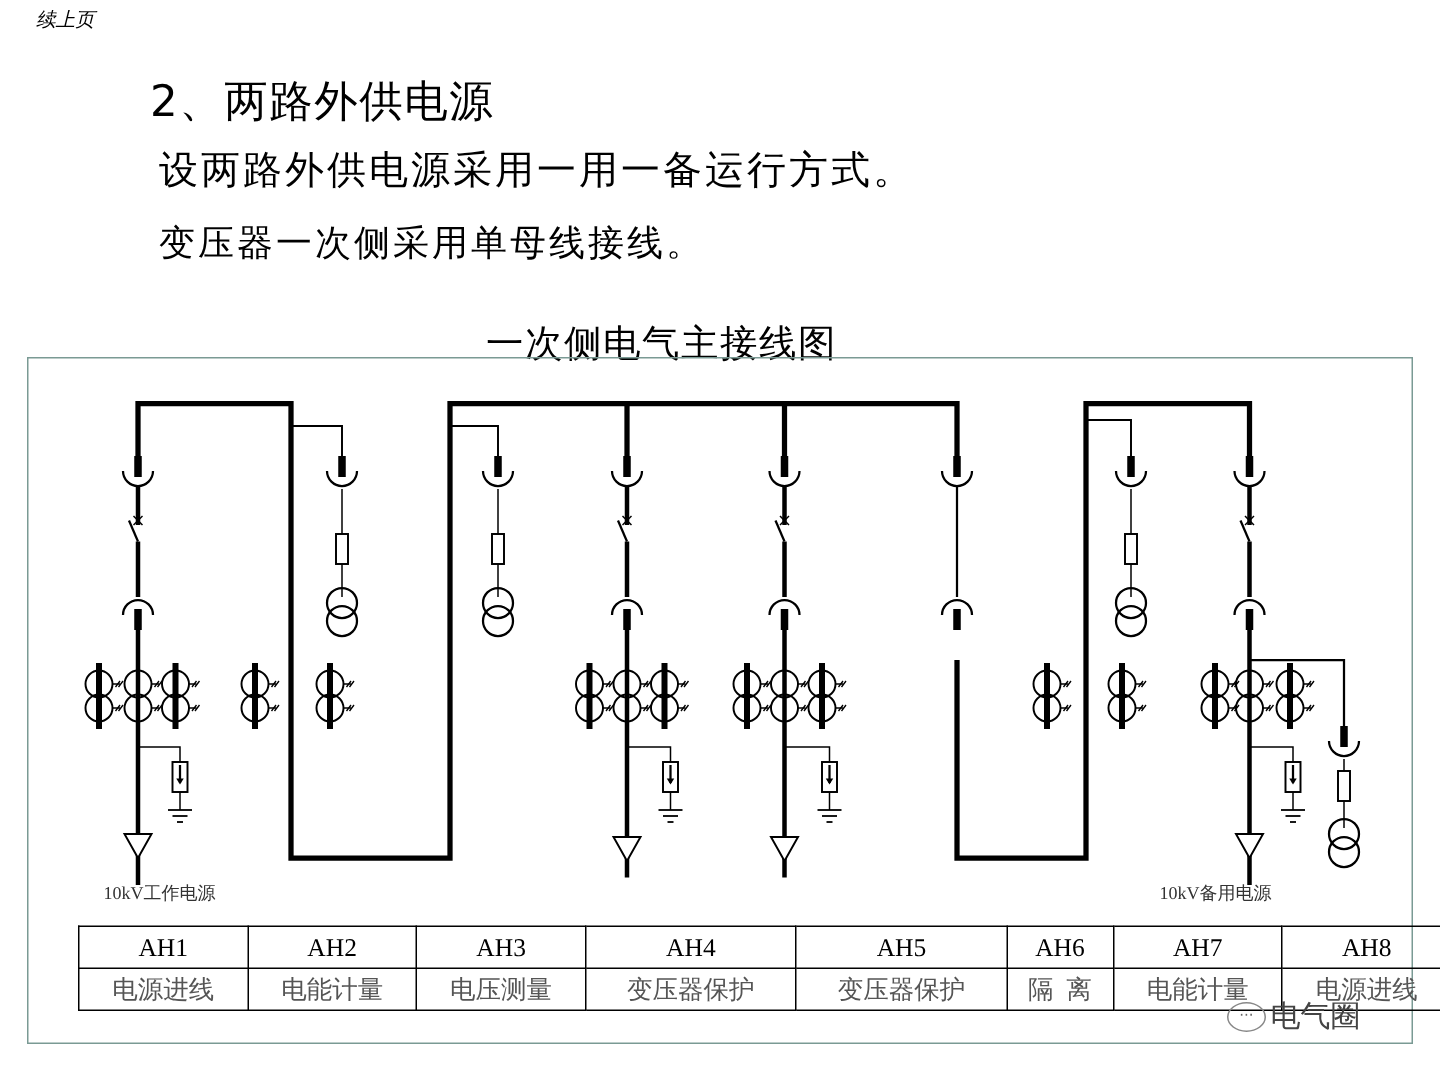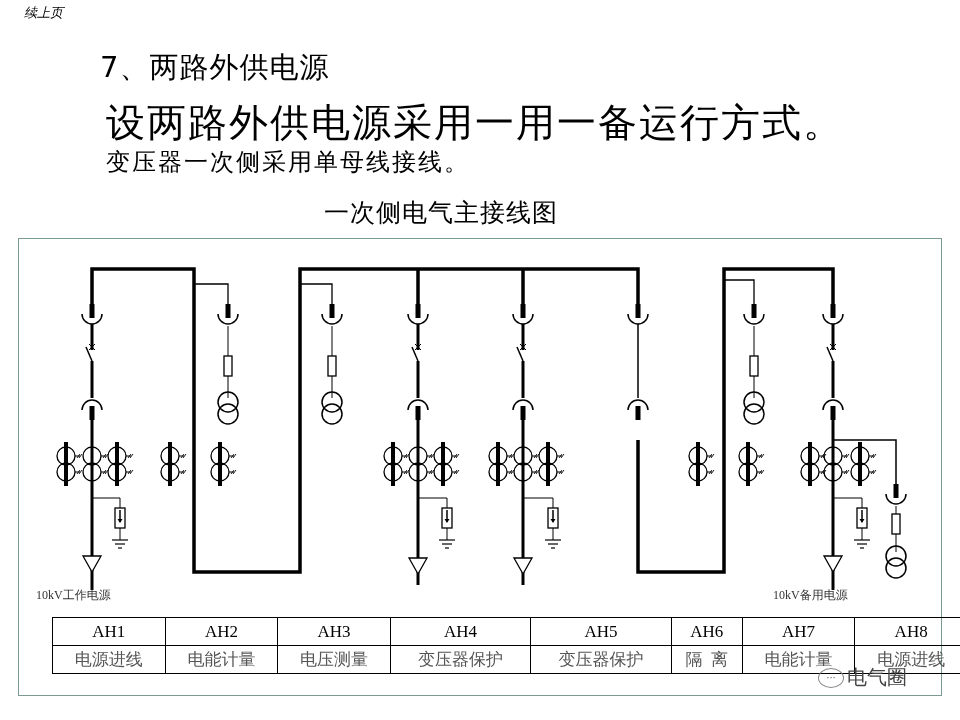--- a/index.html
+++ b/index.html
@@ -5,23 +5,23 @@
   html, body { margin: 0; padding: 0; }
   body {
     width: 960px; height: 720px; background: #ffffff; position: relative; overflow: hidden;
     font-family: "DejaVu Serif", "Liberation Serif", serif; color: #000;
   }
   .cont {
     position: absolute; left: 24px; top: 4px; font-size: 13px; font-style: italic;
     font-family: "DejaVu Serif", serif;
   }
   .h2 { position: absolute; left: 100px; top: 48px; font-size: 29px; font-family: "DejaVu Sans", sans-serif; letter-spacing: 1px; }
-  .p1 { position: absolute; left: 106px; top: 96px; font-size: 39px; font-family: "DejaVu Sans", sans-serif; letter-spacing: 2px; }
+  .p1 { position: absolute; left: 106px; top: 96px; font-size: 26px; font-family: "DejaVu Sans", sans-serif; letter-spacing: 2px; }
   .p2 { position: absolute; left: 106px; top: 146px; font-size: 24px; font-family: "DejaVu Sans", sans-serif; letter-spacing: 2px; }
-  .ftitle { position: absolute; left: 324px; top: 196px; font-size: 25px; font-family: "DejaVu Sans", sans-serif; letter-spacing: 1px; text-align: right; }
+  .ftitle { position: absolute; left: 324px; top: 212px; font-size: 25px; font-family: "DejaVu Sans", sans-serif; letter-spacing: 1px; text-align: right; }
   .frame {
     position: absolute; left: 18px; top: 238px; width: 924px; height: 458px;
     border: 1.5px solid #7a9a94; box-sizing: border-box;
   }
   svg.diagram { position: absolute; left: 0; top: 0; }
   .src-label {
     position: absolute; font-size: 12px; font-family: "Liberation Serif", serif; color: #333;
   }
   table.panels {
     position: absolute; left: 52px; top: 617px; width: 916px; border-collapse: collapse;
@@ -37,21 +37,21 @@
   }
   .wm-icon {
     width: 24px; height: 18px; border: 1px solid #888; border-radius: 50%;
     display: inline-flex; align-items: center; justify-content: center; font-size: 10px; color: #666;
   }
 </style>
 </head>
 <body>
 
 <div class="cont">续上页</div>
-<div class="h2">7、两路外供电源</div>
+<div class="h2">2、两路外供电源</div>
 <div class="p1">设两路外供电源采用一用一备运行方式。</div>
 <div class="p2">变压器一次侧采用单母线接线。</div>
 <div class="ftitle">一次侧电气主接线图</div>
 
 <div class="frame"></div>
 
 <svg class="diagram" width="960" height="720" viewBox="0 0 960 720">
   <defs>
 
     <g id="plugTop">
@@ -215,21 +215,21 @@
 
     <polyline points="833,440 896,440 896,484" stroke="#000" stroke-width="1.5" fill="none"></polyline>
     <use href="#plugTop" x="896" y="500"></use>
     <line x1="896" y1="506" x2="896" y2="514" stroke="#000" stroke-width="1"></line>
     <use href="#fuse" x="896" y="524"></use>
     <line x1="896" y1="534" x2="896" y2="552" stroke="#000" stroke-width="1"></line>
     <use href="#vt" x="896" y="562"></use>
   </g>
 </svg>
 
-<div class="src-label" style="left:36px; top:587px;">10kV工作电源</div>
+<div class="src-label" style="left:69px; top:587px;">10kV工作电源</div>
 <div class="src-label" style="left:773px; top:587px;">10kV备用电源</div>
 
 <table class="panels">
   <tbody>
       <tr>
     <td>AH1</td>
     <td>AH2</td>
     <td>AH3</td>
     <td>AH4</td>
     <td>AH5</td>

